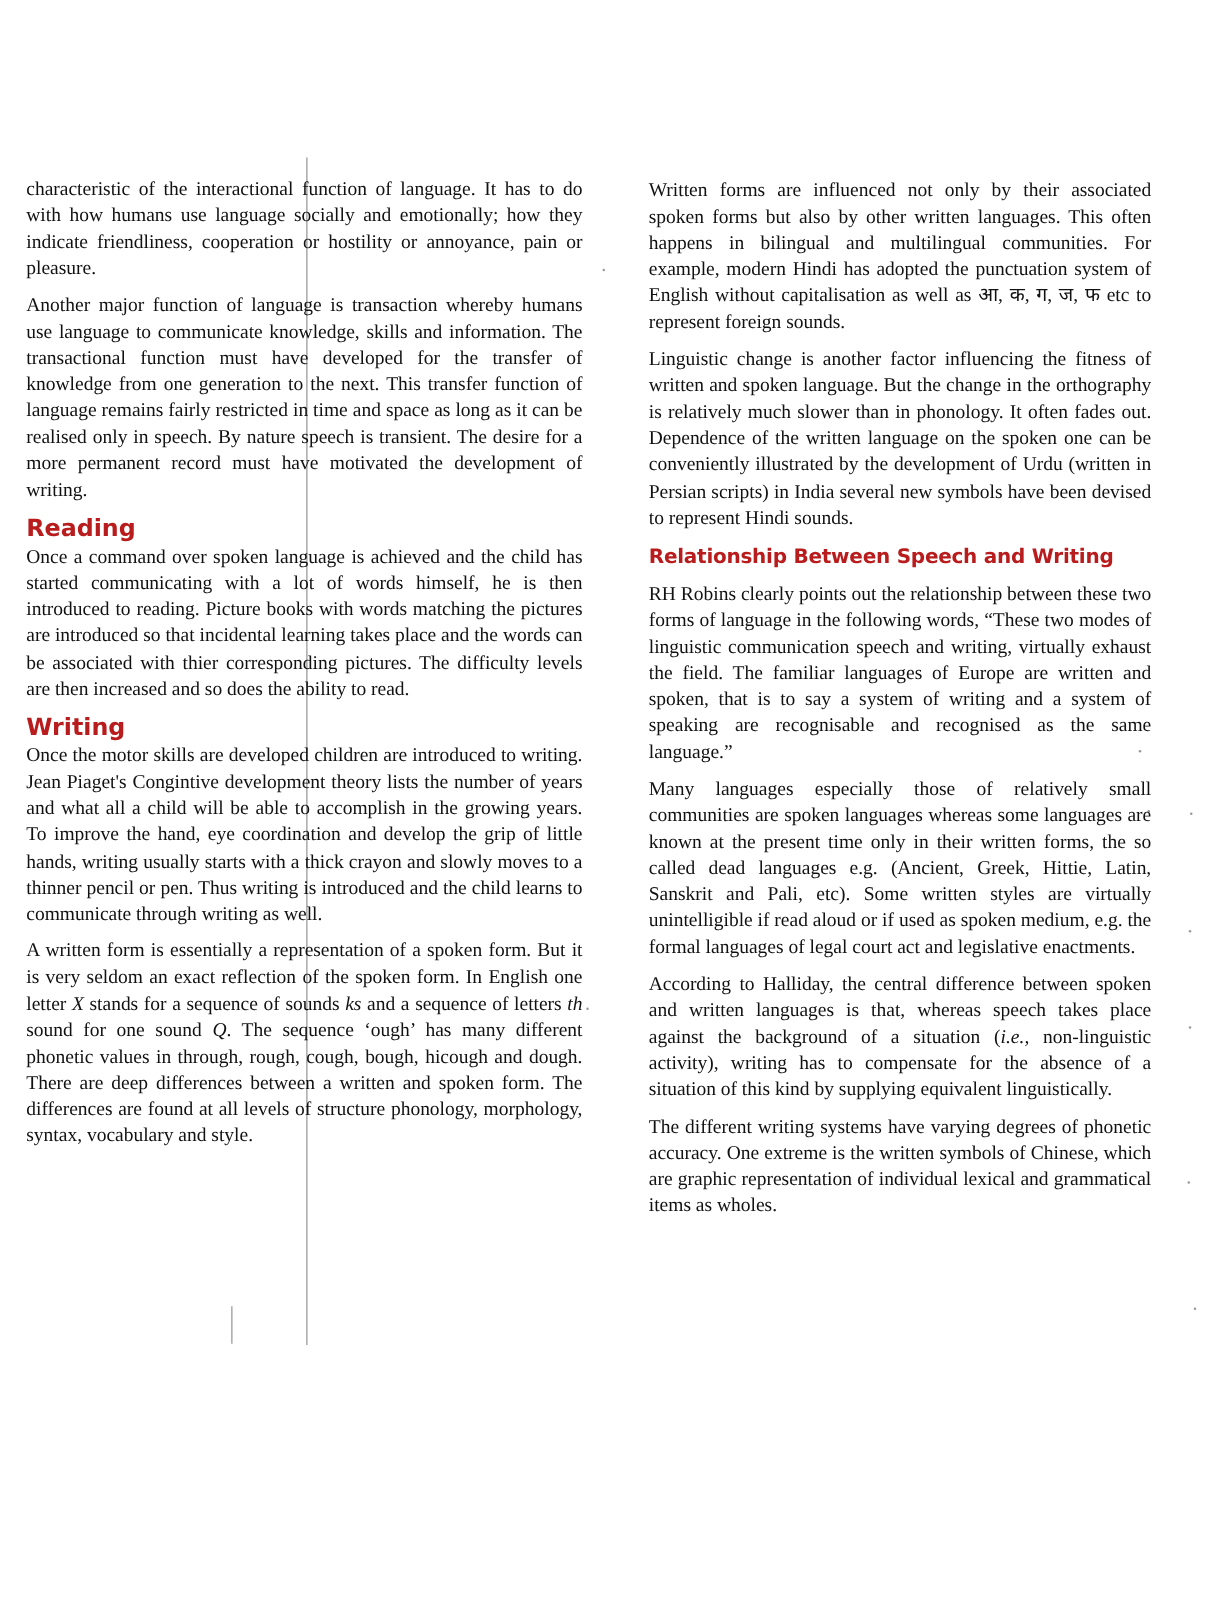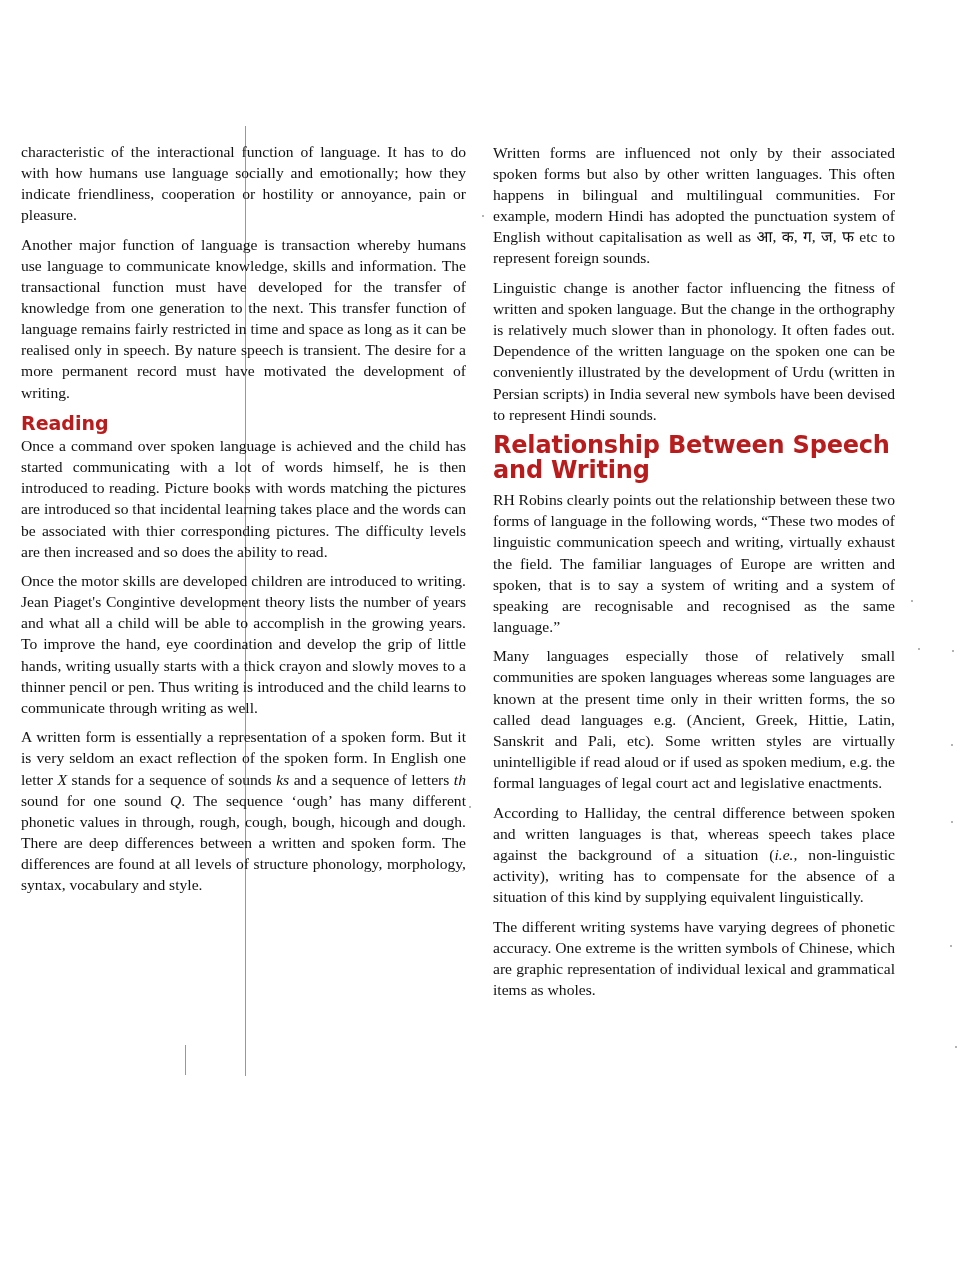--- a/index.html
+++ b/index.html
@@ -1,24 +1,24 @@
 <!DOCTYPE html>
 <html><head>
 <meta charset="utf-8">
 <style>
   html, body { margin: 0; padding: 0; background: #ffffff; }
   body { width: 970px; height: 1286px; position: relative; overflow: hidden; color: #111; }
   .page { position: absolute; left: 0; top: 0; width: 836px; height: 1286px; background: #fff; padding-left: 48px; }
   .col { position: absolute; top: 141px; font-family: "Liberation Serif", "DejaVu Serif", serif; font-size: 15.6px; line-height: 21.1px; text-align: justify; }
   .col-left { left: 21px; width: 445px; }
-  .col-right { left: 493px; width: 402px; top: 142px; }
+  .col-right { left: 519px; width: 402px; top: 142px; }
   .col p { margin: 0 0 8.5px 0; }
   .col h2 { font-family: "DejaVu Sans", "Liberation Sans", sans-serif; font-weight: bold; margin: 0; color: #b91c1c; }
   .h-small { font-size: 19px; line-height: 24px; margin-top: 4px !important; margin-bottom: 0 !important; }
-  .h-large { font-size: 24px; line-height: 24.5px; margin-top: 6px !important; margin-bottom: 7px !important; letter-spacing: -0.2px; text-align: left; }
+  .h-large { font-size: 16px; line-height: 24.5px; margin-top: 6px !important; margin-bottom: 7px !important; letter-spacing: -0.2px; text-align: left; }
   .scan-line { position: absolute; width: 1px; background: #444; opacity: 0.55; }
   .scan-dot { position: absolute; width: 2px; height: 2px; background: #555; border-radius: 1px; opacity: 0.6; }
   em { font-style: italic; }
 </style>
 </head>
 <body>
 
 <div class="page">
 
   <div class="scan-line" style="left:245px; top:126px; height:950px;"></div>
@@ -33,20 +33,21 @@
   <div class="scan-dot" style="left:955px; top:1046px;"></div>
   <div class="scan-dot" style="left:469px; top:806px;"></div>
 
   <div class="col col-left">
     <p>characteristic of the interactional function of language. It has to do with how humans use language socially and emotionally; how they indicate friendliness, cooperation or hostility or annoyance, pain or pleasure.</p>
     <p>Another major function of language is transaction whereby humans use language to communicate knowledge, skills and information. The transactional function must have developed for the transfer of knowledge from one generation to the next. This transfer function of language remains fairly restricted in time and space as long as it can be realised only in speech. By nature speech is transient. The desire for a more permanent record must have motivated the development of writing.</p>
 
     <h2 class="h-small">Reading</h2>
     <p>Once a command over spoken language is achieved and the child has started communicating with a lot of words himself, he is then introduced to reading. Picture books with words matching the pictures are introduced so that incidental learning takes place and the words can be associated with thier corresponding pictures. The difficulty levels are then increased and so does the ability to read.</p>
 
+    <h2 class="h-small">Writing</h2>
     <p>Once the motor skills are developed children are introduced to writing. Jean Piaget's Congintive development theory lists the number of years and what all a child will be able to accomplish in the growing years. To improve the hand, eye coordination and develop the grip of little hands, writing usually starts with a thick crayon and slowly moves to a thinner pencil or pen. Thus writing is introduced and the child learns to communicate through writing as well.</p>
     <p><span>A written form is essentially a representation of a spoken form. But it is very seldom an exact reflection of the spoken form. In English one letter </span><em>X</em><span> stands for a sequence of sounds </span><em>ks</em><span> and a sequence of letters </span><em>th</em><span> sound for one sound </span><em>Q</em><span>. The sequence ‘ough’ has many different phonetic values in through, rough, cough, bough, hicough and dough. There are deep differences between a written and spoken form. The differences are found at all levels of structure phonology, morphology, syntax, vocabulary and style.</span></p>
   </div>
 
   <div class="col col-right">
     <p>Written forms are influenced not only by their associated spoken forms but also by other written languages. This often happens in bilingual and multilingual communities. For example, modern Hindi has adopted the punctuation system of English without capitalisation as well as आ, क, ग, ज, फ etc to represent foreign sounds.</p>
     <p>Linguistic change is another factor influencing the fitness of written and spoken language. But the change in the orthography is relatively much slower than in phonology. It often fades out. Dependence of the written language on the spoken one can be conveniently illustrated by the development of Urdu (written in Persian scripts) in India several new symbols have been devised to represent Hindi sounds.</p>
 
     <h2 class="h-large">Relationship Between Speech and Writing</h2>
     <p>RH Robins clearly points out the relationship between these two forms of language in the following words, “These two modes of linguistic communication speech and writing, virtually exhaust the field. The familiar languages of Europe are written and spoken, that is to say a system of writing and a system of speaking are recognisable and recognised as the same language.”</p>

